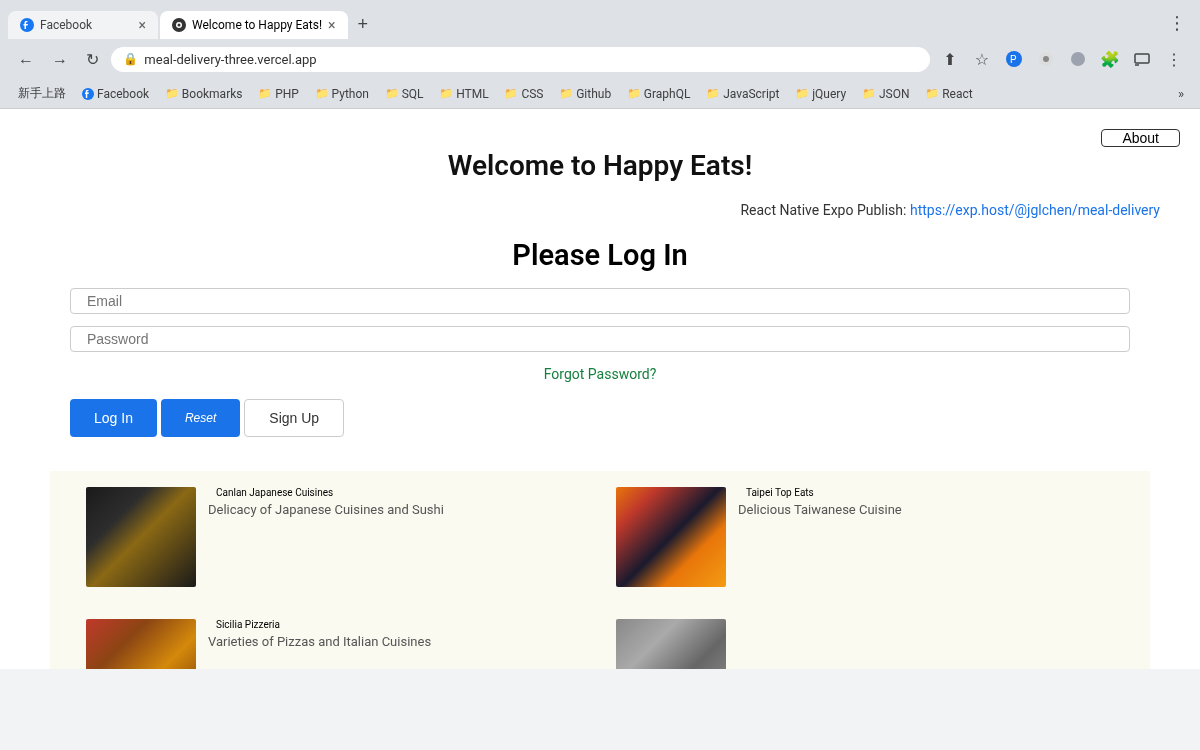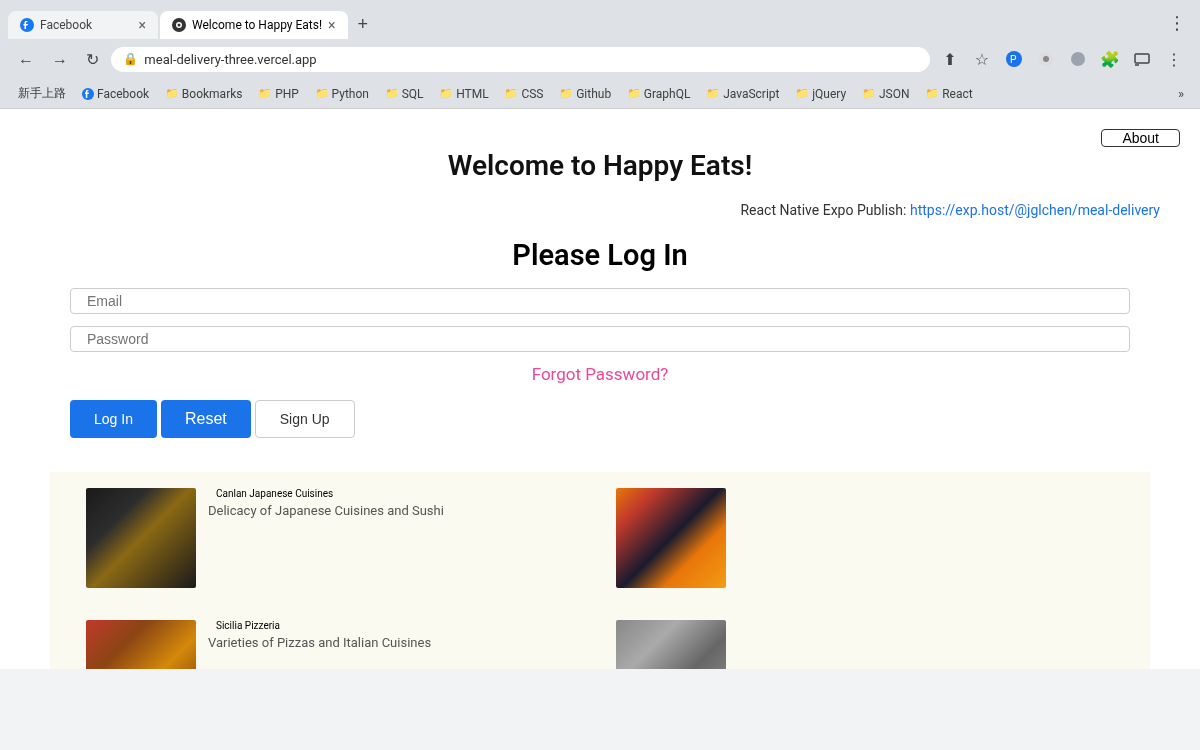--- a/index.html
+++ b/index.html
@@ -40,25 +40,25 @@
 
     .expo-link-row { text-align: right; margin: 10px 20px; font-size: 14px; color: #333; }
     .expo-link { color: #1a73e8; text-decoration: none; }
 
     .login-section { max-width: 1100px; margin: 0 auto; padding: 10px 20px; }
     .login-title { font-size: 29px; font-weight: 600; text-align: center; margin-bottom: 16px; }
 
     .form-input { width: 100%; padding: 4px 16px; border: 1px solid #ccc; border-radius: 4px; font-size: 14px; margin-bottom: 12px; outline: none; color: #333; }
 
     .forgot-link-row { text-align: center; margin-bottom: 16px; }
-    .forgot-link { color: #ec4899; text-decoration: none; font-size: 17px; }
+    .forgot-link { color: #15803d; text-decoration: none; font-size: 14px; }
 
     .button-row { display: flex; gap: 4px; margin-bottom: 24px; }
     .btn-login { background: #1a73e8; color: #fff; border: none; padding: 10px 24px; border-radius: 4px; font-size: 14px; font-weight: 500; cursor: pointer; }
-    .btn-reset { background: #1a73e8; color: #fff; border: none; padding: 10px 24px; border-radius: 4px; font-size: 16px; font-weight: 500; cursor: pointer; }
+    .btn-reset { background: #1a73e8; color: #fff; border: none; padding: 10px 24px; border-radius: 4px; font-size: 12px; font-weight: 500; cursor: pointer; font-style: italic; }
     .btn-signup { background: #fff; color: #333; border: 1px solid #ccc; padding: 10px 24px; border-radius: 4px; font-size: 14px; cursor: pointer; }
 
     
     .restaurant-grid { max-width: 1100px; margin: 0 auto; padding: 0 20px; display: grid; grid-template-columns: 1fr 1fr; gap: 0; background: #fafaf0; }
     .restaurant-card { display: flex; align-items: flex-start; gap: 12px; padding: 16px; background: #fafaf0; }
     .restaurant-img { width: 110px; height: 100px; object-fit: cover; flex-shrink: 0; border-radius: 2px; background: #ccc; overflow: hidden; }
     .restaurant-info { flex: 1; }
     .restaurant-name { font-size: 10px; font-weight: 400; margin-bottom: 4px; margin-left: 8px; }
     .restaurant-desc { font-size: 13px; color: #555; }
 
@@ -226,20 +226,24 @@
       <div class="restaurant-card">
         <div class="restaurant-img img-japanese"></div>
         <div class="restaurant-info">
           <div class="restaurant-name">Canlan Japanese Cuisines</div>
           <div class="restaurant-desc">Delicacy of Japanese Cuisines and Sushi</div>
         </div>
       </div>
 
       <div class="restaurant-card">
         <div class="restaurant-img img-taipei"></div>
+        <div class="restaurant-info">
+          <div class="restaurant-name">Taipei Top Eats</div>
+          <div class="restaurant-desc">Delicious Taiwanese Cuisine</div>
+        </div>
       </div>
 
       <div class="restaurant-card">
         <div class="restaurant-img img-pizza"></div>
         <div class="restaurant-info">
           <div class="restaurant-name">Sicilia Pizzeria</div>
           <div class="restaurant-desc">Varieties of Pizzas and Italian Cuisines</div>
         </div>
       </div>
 

